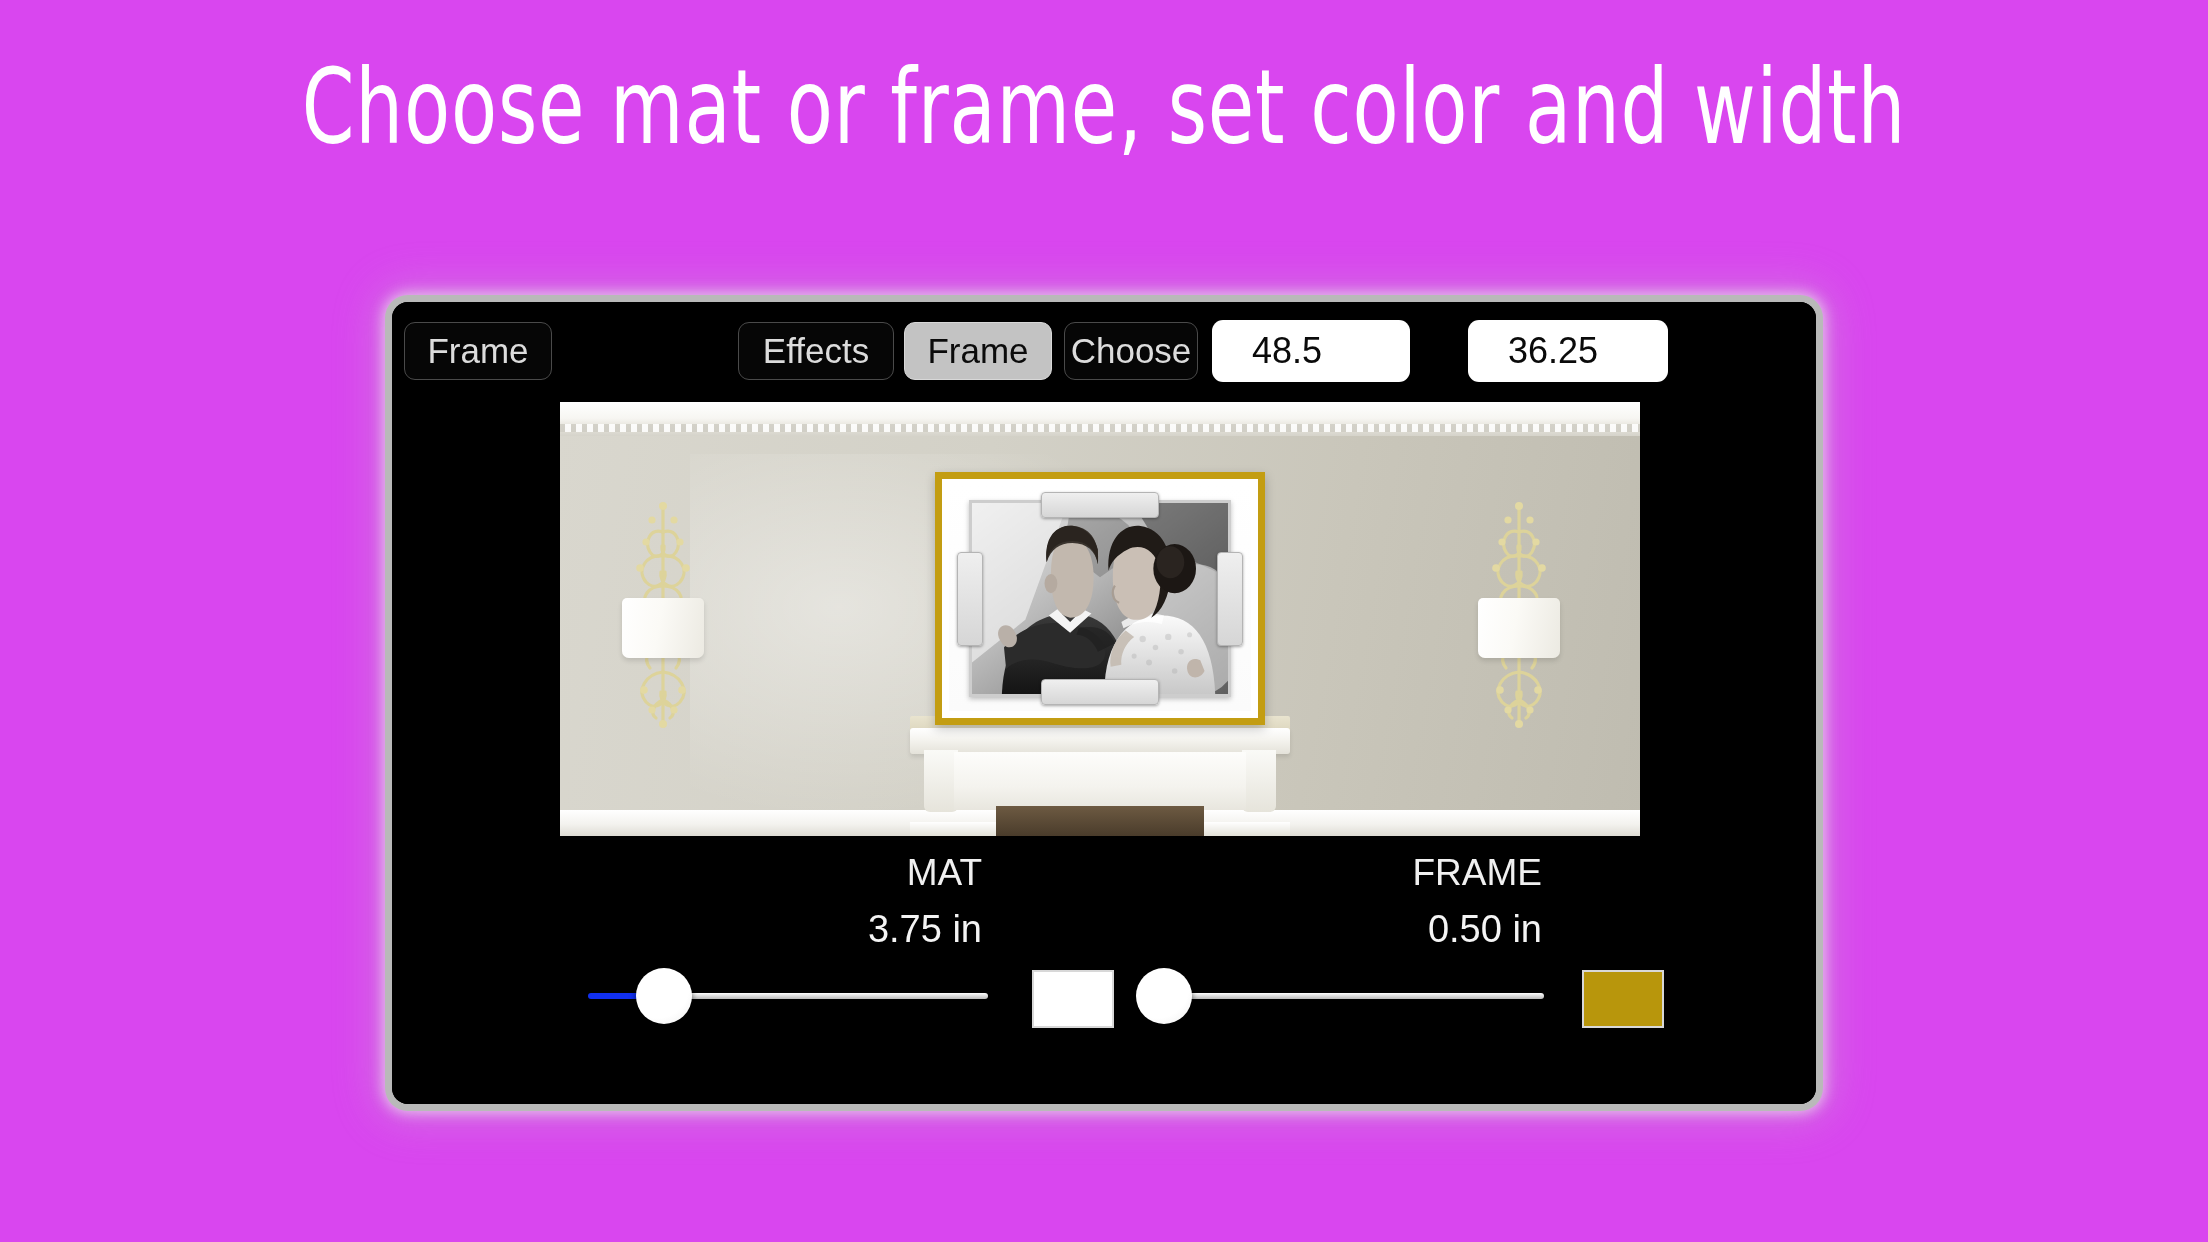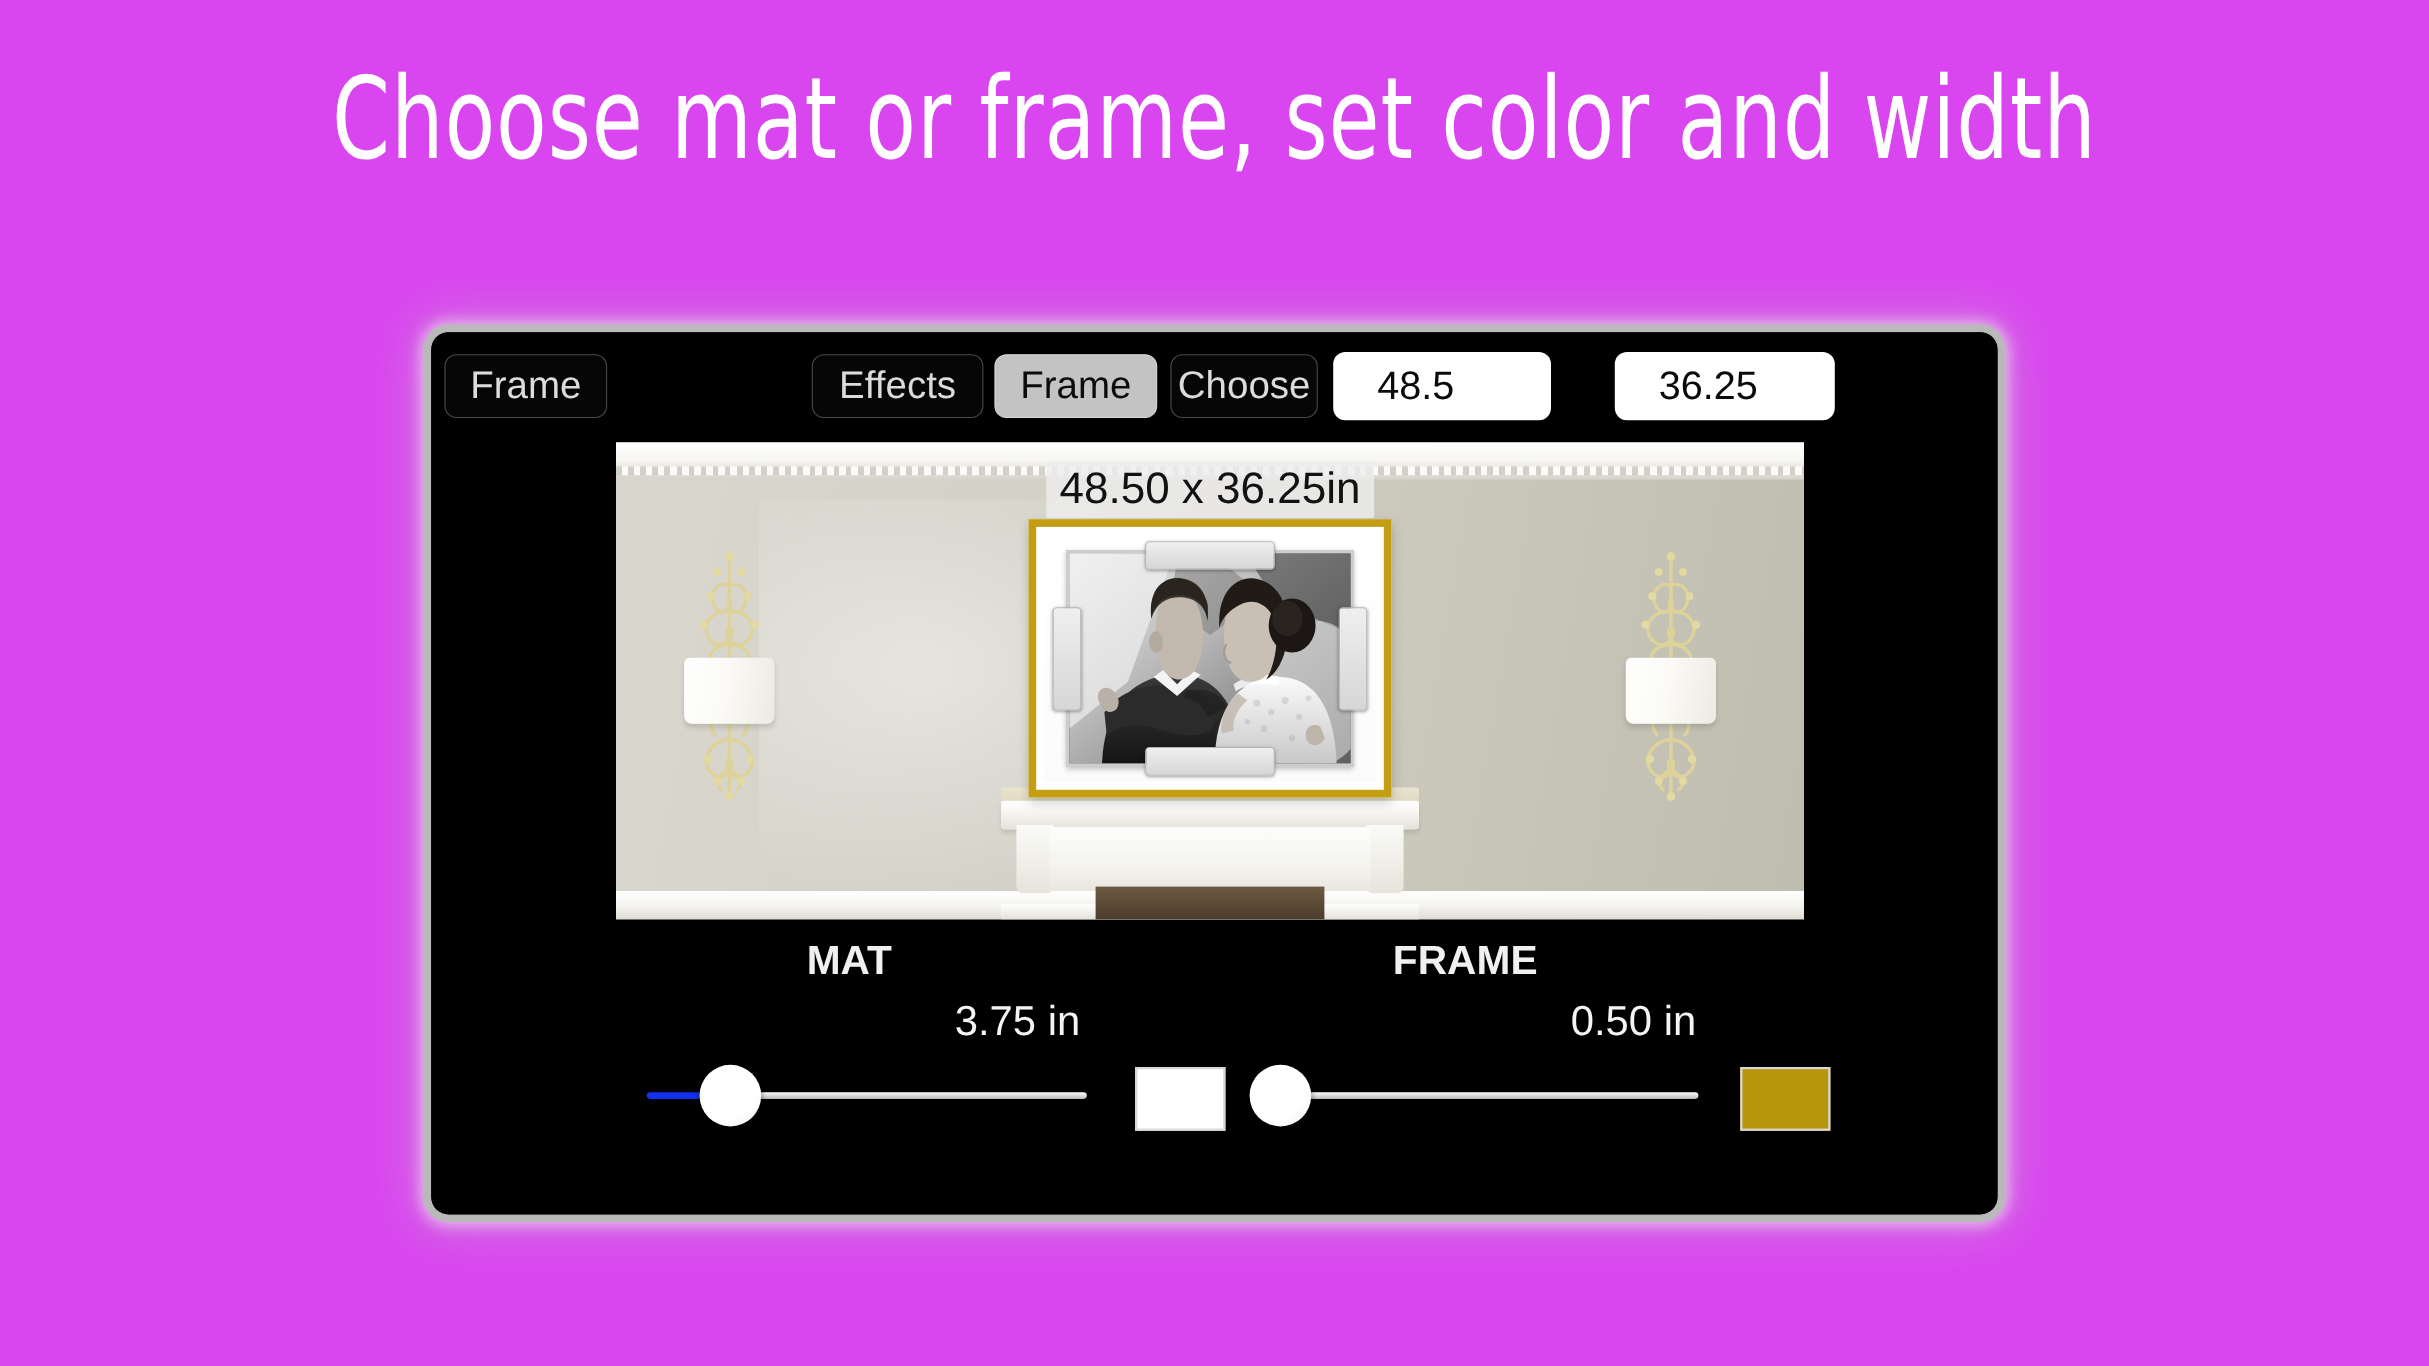--- a/index.html
+++ b/index.html
@@ -206,23 +206,22 @@
   .handle.top    { left: 50%; transform: translateX(-50%); top: 20px;    width: 118px; height: 26px; }
   .handle.bottom { left: 50%; transform: translateX(-50%); bottom: 20px; width: 118px; height: 26px; }
   .handle.left   { top: 50%;  transform: translateY(-50%); left: 22px;   width: 26px;  height: 94px; }
   .handle.right  { top: 50%;  transform: translateY(-50%); right: 22px;  width: 26px;  height: 94px; }
 
   
   .ctl-label {
     position: absolute;
     color: #f0f0f0;
     font-size: 37px;
-    text-align: center;
+    text-align: right;
     white-space: nowrap;
-    font-weight: bold;
   }
   .ctl-value {
     position: absolute;
     color: #f4f4f4;
     font-size: 38px;
     text-align: right;
     white-space: nowrap;
   }
   #mat-label   { left: 170px; top: 550px; width: 420px; }
   #mat-value   { left: 170px; top: 606px; width: 420px; }
@@ -440,21 +439,20 @@
                 <rect width="240" height="180" fill="none"></rect>
               </svg>
             </div>
           </div>
           <div class="handle top"></div>
           <div class="handle bottom"></div>
           <div class="handle left"></div>
           <div class="handle right"></div>
         </div>
 
-        <div class="dim-label">48.50 x 36.25in</div>
       </div>
 
       <div class="ctl-label" id="mat-label">MAT</div>
       <div class="ctl-value" id="mat-value">3.75 in</div>
       <div class="ctl-label" id="frame-label">FRAME</div>
       <div class="ctl-value" id="frame-value">0.50 in</div>
 
       <div class="slider" id="mat-slider">
         <div class="track-fill" style="width: 19%; background: rgb(17, 48, 240);"></div>
         <div class="track-rest" style="width:81%"></div>

